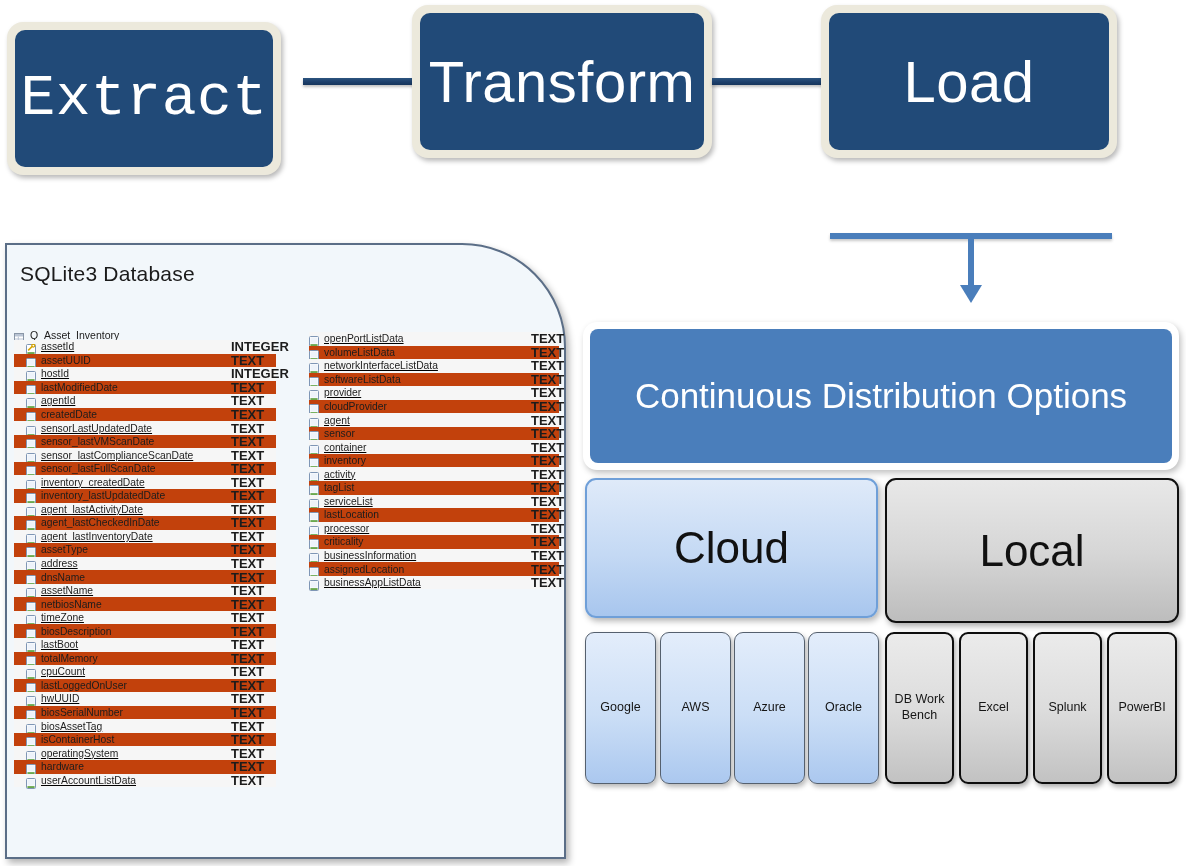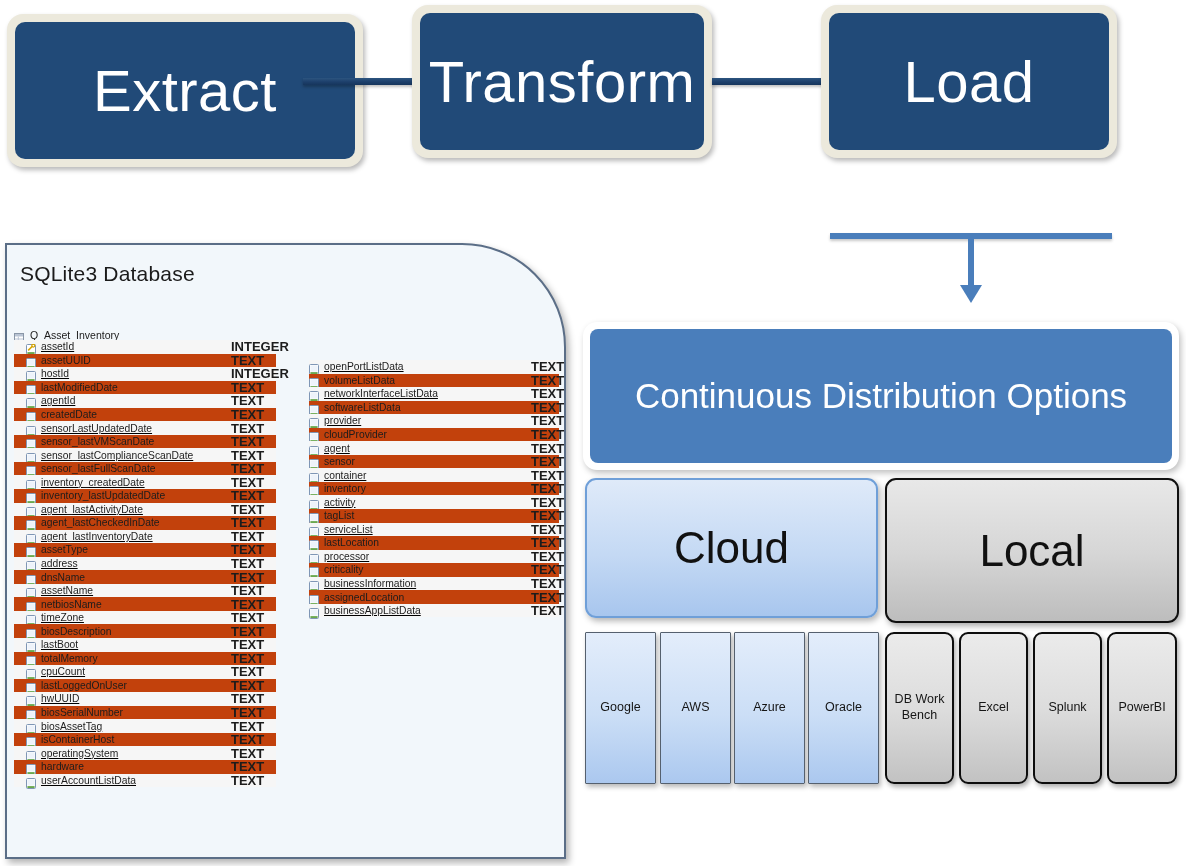--- a/index.html
+++ b/index.html
@@ -60,21 +60,21 @@
     position:absolute;left:14px;top:328px;width:260px;
     display:flex;align-items:flex-end;gap:6px;
     height:13px;
   }
   .tbl-head-label{font-size:10.5px;color:#1b1b1b;}
   .ico{
     width:10px;height:11px;flex:0 0 10px;display:block;
   }
   .fieldlist{position:absolute;}
   .col1{left:14px;top:340px;width:262px;}
-  .col2{left:309px;top:360px;width:250px;}
+  .col2{left:309px;top:332px;width:250px;}
   .frow{
     display:flex;align-items:center;
     height:13.55px;
     padding-left:12px;
     box-sizing:border-box;
   }
   .col2 .frow{padding-left:0px;}
   .frow.odd{background:#f6f6f6;text-decoration:underline;}
   .frow.even{background:#c2410c;}
   .fname{
@@ -146,35 +146,35 @@
 
   
   .tile{
     position:absolute;top:632px;height:152px;
     display:flex;align-items:center;justify-content:center;
     text-align:center;box-sizing:border-box;
   }
   .tile .tlabel{font-size:12.5px;color:#151515;line-height:1.25;padding:0 3px;}
   .tile-cloud{
     background:linear-gradient(180deg,#e3edfb 0%,#cbdef6 55%,#abc8ef 100%);
-    border:1.5px solid #55606e;border-radius:1px;
+    border:1.5px solid #55606e;border-radius:9px;
     box-shadow:2px 3px 5px rgba(0,0,0,.28);
   }
   .tile-local{
     background:linear-gradient(180deg,#ebebeb 0%,#dcdcdc 52%,#c2c2c2 100%);
     border:2px solid #0d0d0d;border-radius:9px;
     box-shadow:2px 3px 5px rgba(0,0,0,.32);
   }
 </style>
 </head>
 <body>
 
 <div class="stage">
 
-  <div class="etl-frame" style="left:7px;top:14px;width:356px;height:153px;">
+  <div class="etl-frame" style="left:7px;top:22px;width:274px;height:153px;font-family:Liberation Mono, monospace;">
     <div class="etl-inner">
       <span class="etl-label">Extract</span>
     </div>
   </div>
 
   <div class="etl-connector" style="left:303px;top:78px;width:112px;"></div>
 
   <div class="etl-frame" style="left:412px;top:5px;width:300px;height:153px;">
     <div class="etl-inner">
       <span class="etl-label">Transform</span>

